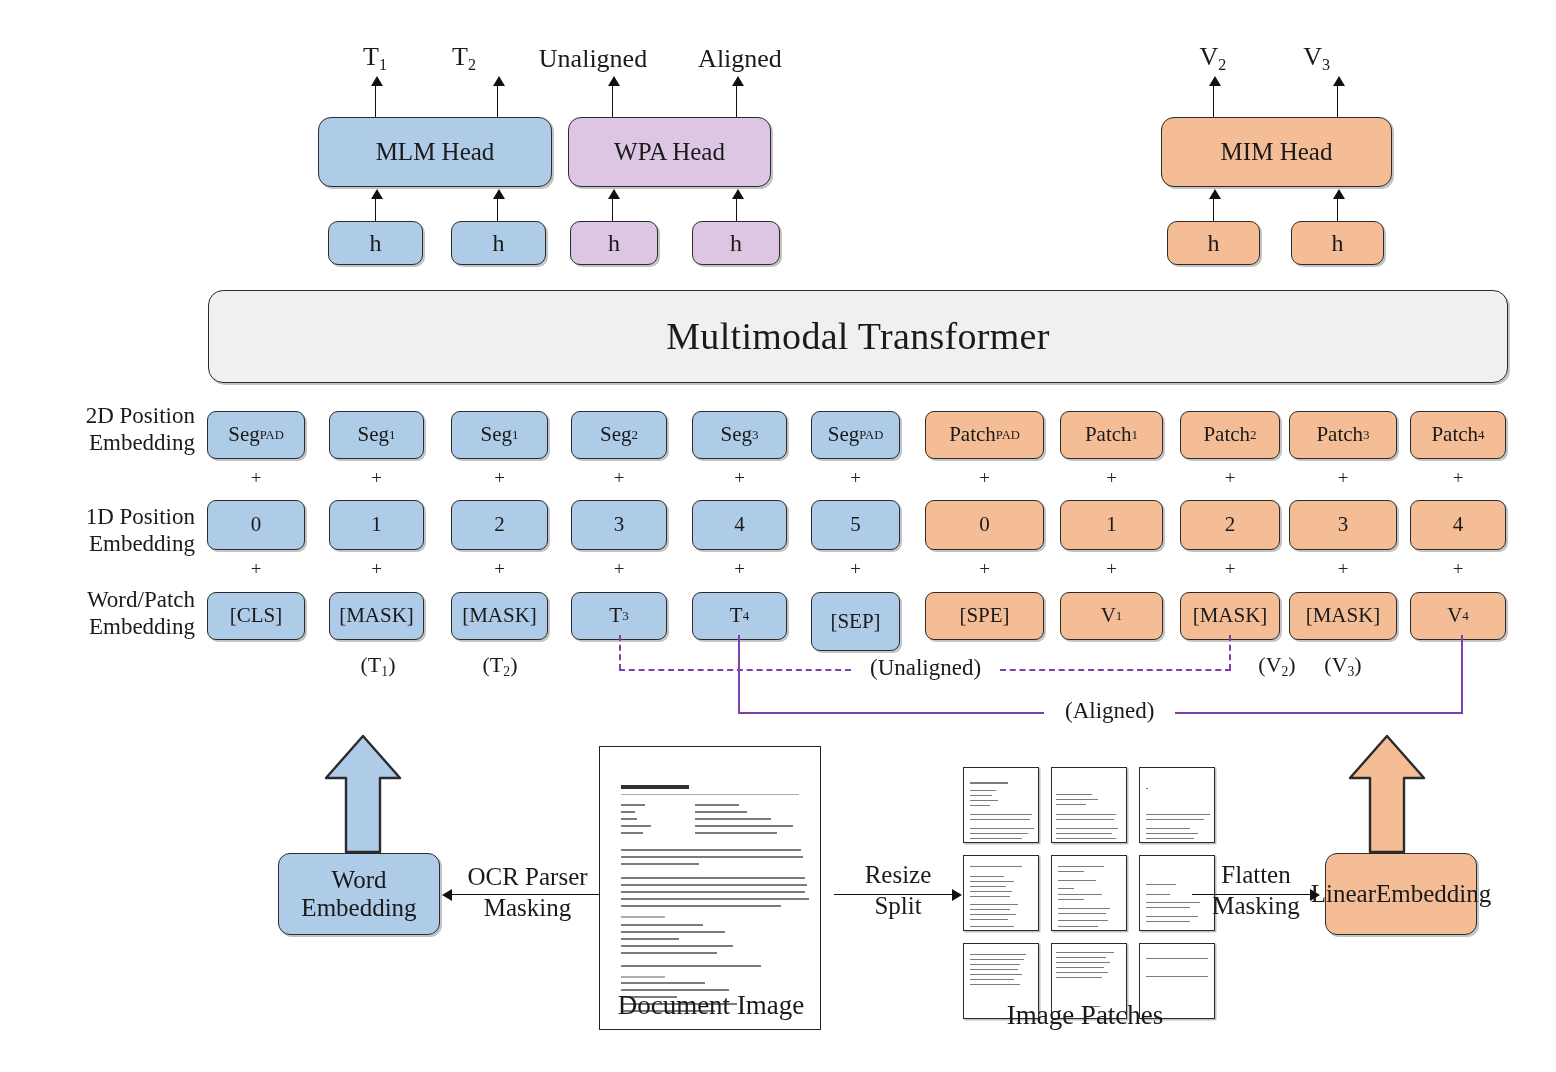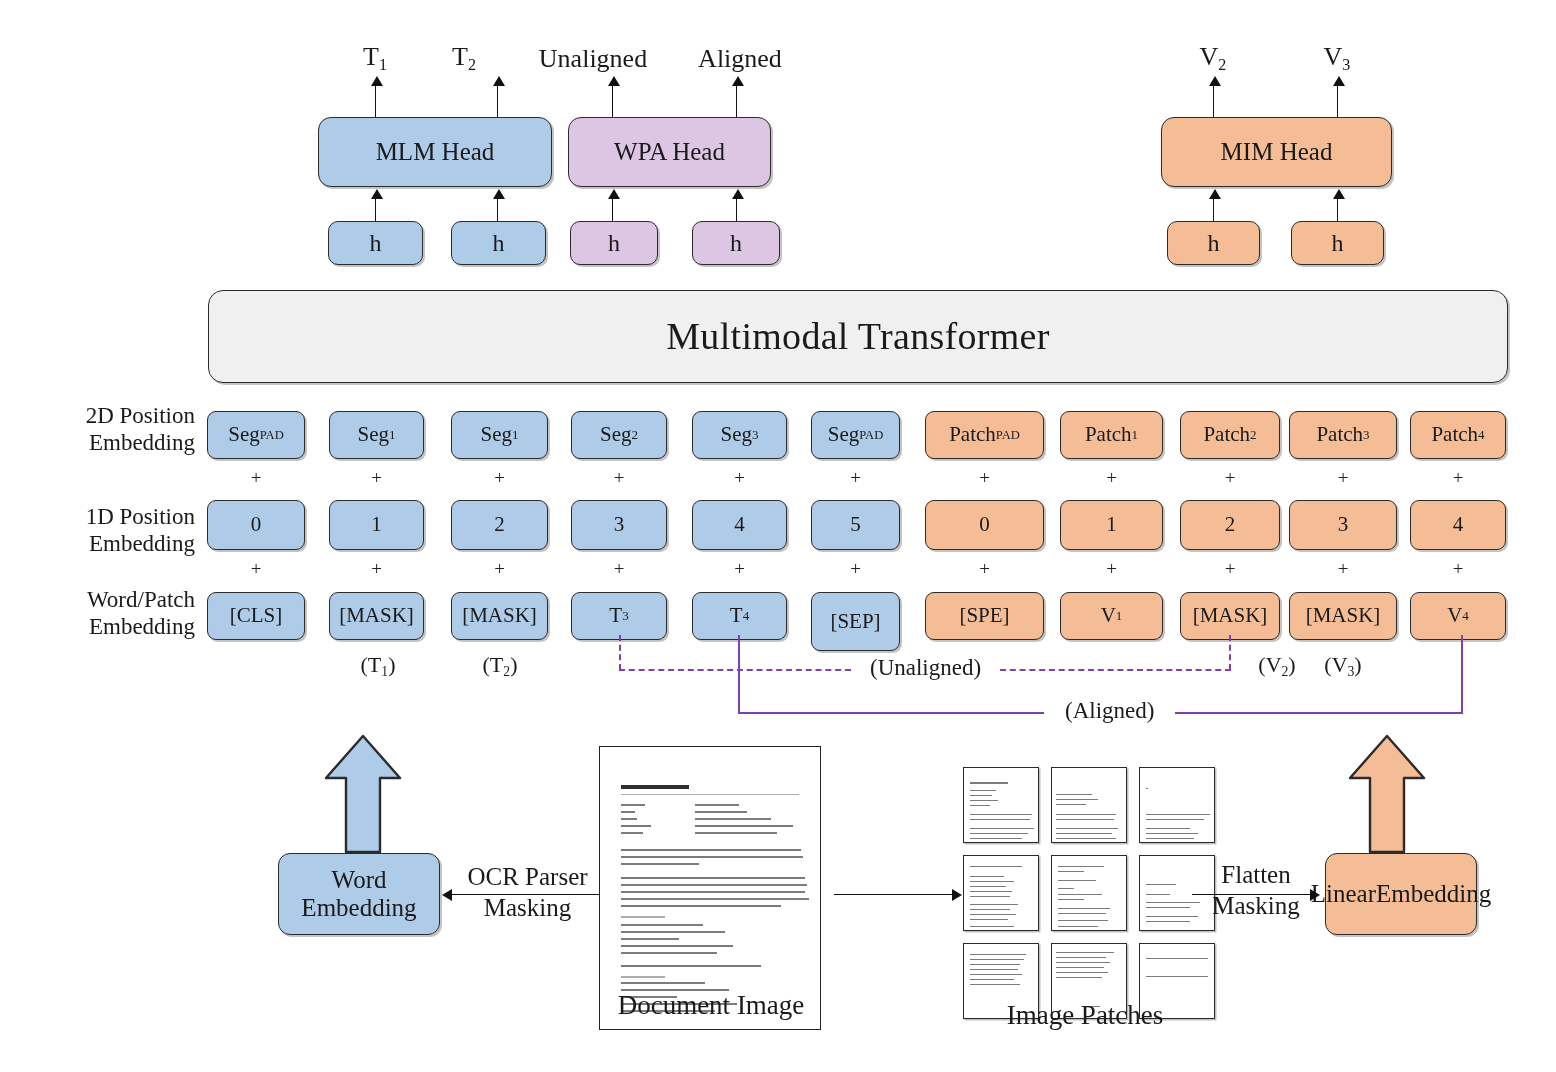--- a/index.html
+++ b/index.html
@@ -219,21 +219,21 @@
     <span>T</span><sub style="font-size:0.62em;vertical-align:-0.28em;">1</sub>
   </div>
   <div class="abs" style="left:452px; top:42px; width:90px; text-align:left; font-size:26px;">
     <span>T</span><sub style="font-size:0.62em;vertical-align:-0.28em;">2</sub>
   </div>
   <div class="abs" style="left:523px; top:44px; width:140px; text-align:center; font-size:26px;">Unaligned</div>
   <div class="abs" style="left:675px; top:44px; width:130px; text-align:center; font-size:26px;">Aligned</div>
   <div class="abs" style="left:1168px; top:42px; width:90px; text-align:center; font-size:26px;">
     <span>V</span><sub style="font-size:0.62em;vertical-align:-0.28em;">2</sub>
   </div>
-  <div class="abs" style="left:1292px; top:42px; width:90px; text-align:center; font-size:26px;">
+  <div class="abs" style="left:1240px; top:42px; width:90px; text-align:right; font-size:26px;">
     <span>V</span><sub style="font-size:0.62em;vertical-align:-0.28em;">3</sub>
   </div>
 
   <div class="varrow" style="left:375px; top:85px; height:33px;"></div>
   <div class="varrow" style="left:497px; top:85px; height:33px;"></div>
   <div class="varrow" style="left:612px; top:85px; height:33px;"></div>
   <div class="varrow" style="left:736px; top:85px; height:33px;"></div>
   <div class="varrow" style="left:1213px; top:85px; height:33px;"></div>
   <div class="varrow" style="left:1337px; top:85px; height:33px;"></div>
 
@@ -519,20 +519,24 @@
       <div class="tline" style="left:14px; top:235px; width:108px;"></div>
       <div class="tline" style="left:14px; top:242px; width:56px;"></div>
       <div class="tline" style="left:14px; top:249px; width:116px;"></div>
       <div class="tline" style="left:14px; top:256px; width:94px;"></div>
 
     </div>
   </div>
   <div class="doccaption" style="left:600px; top:990px; width:222px;">Document Image</div>
 
   <div class="harrow right" style="left:834px; top:894px; width:118px;"></div>
+  <div class="proclabel" style="left:843px; top:860px; width:110px;">
+    <div>Resize</div>
+    <div>Split</div>
+  </div>
 
   <div id="patch-grid">
       <div class="patchcell" style="left: 963px; top: 767px; width: 76px; height: 76px;">
         <div class="tline" style="position: absolute; left: 6px; top: 14px; width: 38px; height: 2px; opacity: 0.72;"></div>
         <div class="tline" style="position: absolute; left: 6px; top: 22px; width: 26px; height: 1px; opacity: 0.72;"></div>
         <div class="tline" style="position: absolute; left: 6px; top: 27px; width: 22px; height: 1px; opacity: 0.72;"></div>
         <div class="tline" style="position: absolute; left: 6px; top: 32px; width: 28px; height: 1px; opacity: 0.72;"></div>
         <div class="tline" style="position: absolute; left: 6px; top: 37px; width: 20px; height: 1px; opacity: 0.72;"></div>
         <div class="tline" style="position: absolute; left: 6px; top: 46px; width: 62px; height: 1px; opacity: 0.72;"></div>
         <div class="tline" style="position: absolute; left: 6px; top: 51px; width: 60px; height: 1px; opacity: 0.72;"></div>

